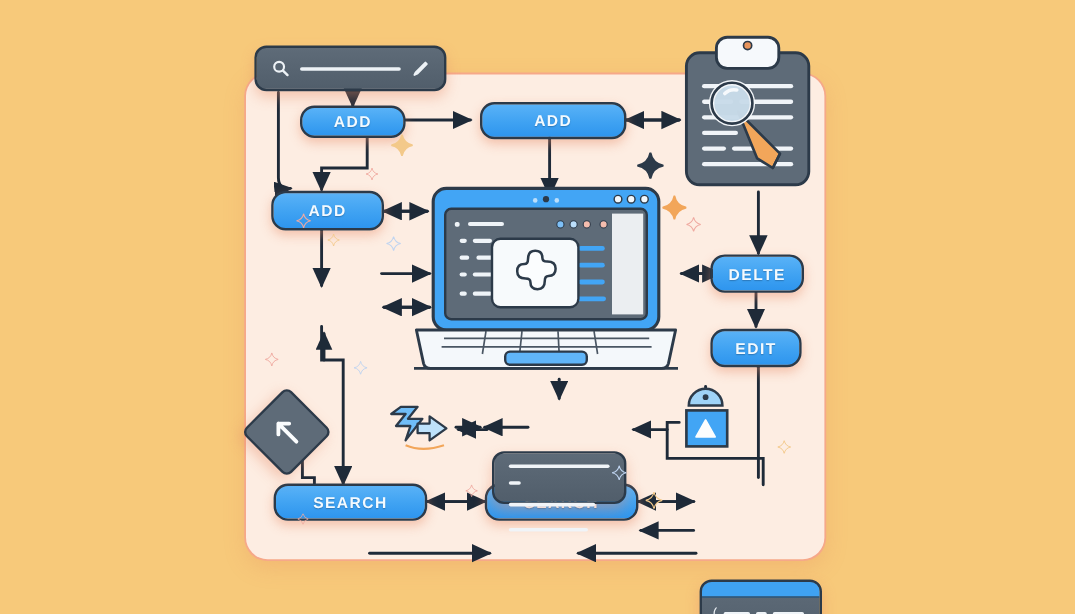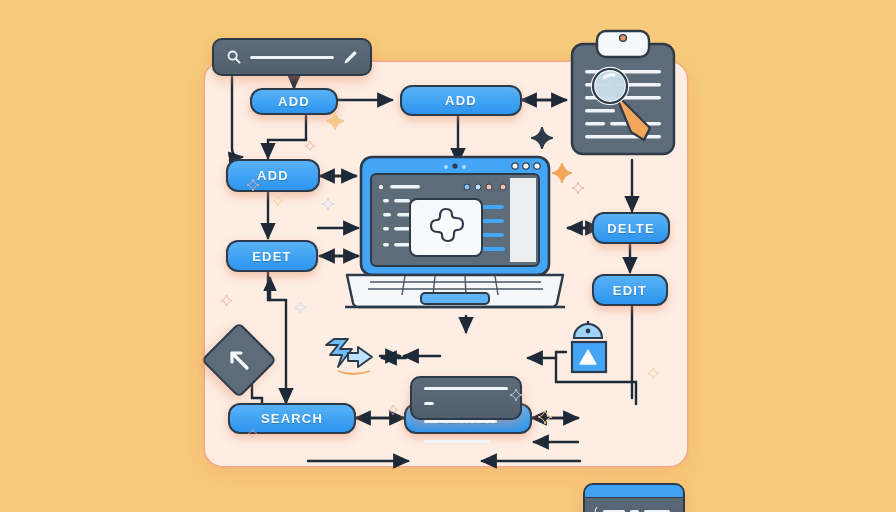--- a/index.html
+++ b/index.html
@@ -288,21 +288,20 @@
       <path d="M0 152 L220 152" stroke="#2C3A49" stroke-width="2.4" stroke-linecap="round"></path>
     </svg>
   </div>
 
   <div class="node btn" style="left:250px; top:88px; width:88px; height:27px;">ADD</div>
 
   <div class="node btn" style="left:400px; top:85px; width:122px; height:31px;">ADD</div>
 
   <div class="node btn" style="left:226px; top:159px; width:94px; height:33px;">ADD</div>
 
-  <div class="node btn" style="left:226px; top:240px; width:92px; height:32px;">EDET</div>
 
   <div class="node btn" style="left:592px; top:212px; width:78px; height:32px;">DELTE</div>
 
   <div class="node btn" style="left:592px; top:274px; width:76px; height:32px;">EDIT</div>
 
   <div class="node btn" style="left:228px; top:403px; width:128px; height:31px;">SEARCH</div>
 
   <div class="node btn" style="left:404px; top:403px; width:128px; height:31px;">SEARCH</div>
 
   <div class="node diamond">

